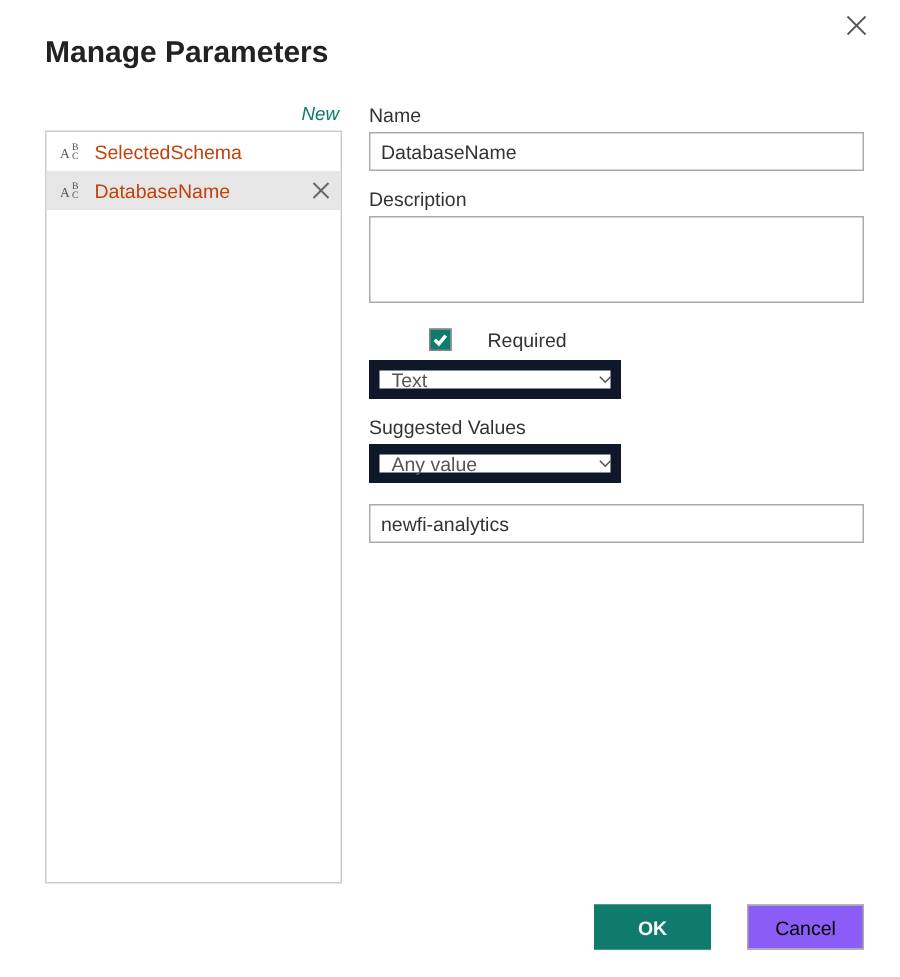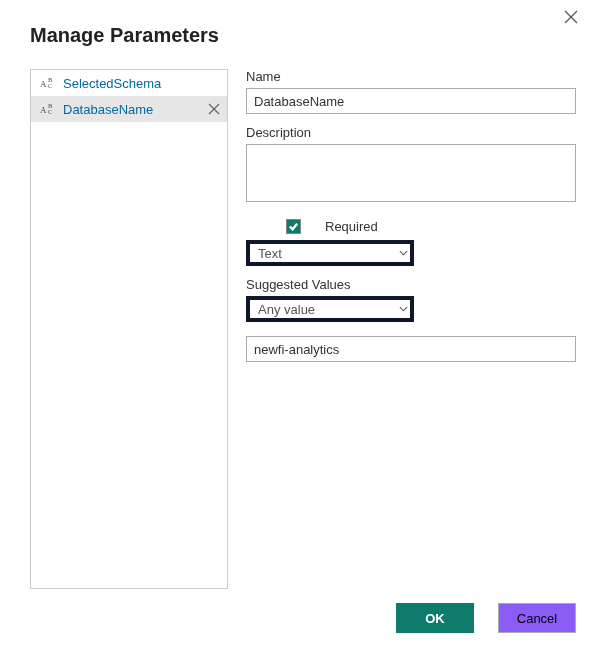--- a/index.html
+++ b/index.html
@@ -87,21 +87,21 @@
       height: 16px;
       margin-right: 6px;
       display: flex;
       align-items: center;
       justify-content: center;
       color: #555;
     }
     .param-label {
       flex: 1;
       font-size: 13px;
-      color: #0369a1;
+      color: #c2410c;
       white-space: nowrap;
       overflow: hidden;
     }
     .param-item .delete-icon {
       width: 14px;
       height: 14px;
       color: #666;
       display: none;
     }
     .param-item.selected .delete-icon {
@@ -167,21 +167,21 @@
     }
     .checkbox-label {
       font-size: 13px;
     }
     .select-wrap {
       position: relative;
       display: inline-block;
     }
     .select-input {
       height: 26px;
-      border: 4px solid #0f172a;
+      border: 7px solid #0f172a;
       padding: 0 24px 0 8px;
       font-size: 13px;
       background: #fff;
       display: flex;
       align-items: center;
       cursor: pointer;
       color: #555;
     }
     .select-wrap.sm .select-input { width: 168px; }
     .select-chevron {
@@ -225,20 +225,23 @@
     <svg viewBox="0 0 14 14">
         <line x1="1" y1="1" x2="13" y2="13" stroke="currentColor" stroke-width="1.2"></line>
         <line x1="13" y1="1" x2="1" y2="13" stroke="currentColor" stroke-width="1.2"></line>
       </svg>
   </div>
 
   <div class="title">Manage Parameters</div>
 
   <div class="body">
     <div class="left-pane">
+      <div class="left-header">
+        <span class="new-link">New</span>
+      </div>
       <div class="param-list">
 
         <div class="param-item">
           <span class="type-icon">
             <svg viewBox="0 0 18 14" width="18" height="14">
               <text x="1" y="11" font-size="9" fill="#555" font-family="Segoe UI">A</text>
               <text x="9" y="6" font-size="6.5" fill="#555" font-family="Segoe UI">B</text>
               <text x="9" y="12" font-size="6.5" fill="#555" font-family="Segoe UI">C</text>
             </svg>
           </span>

